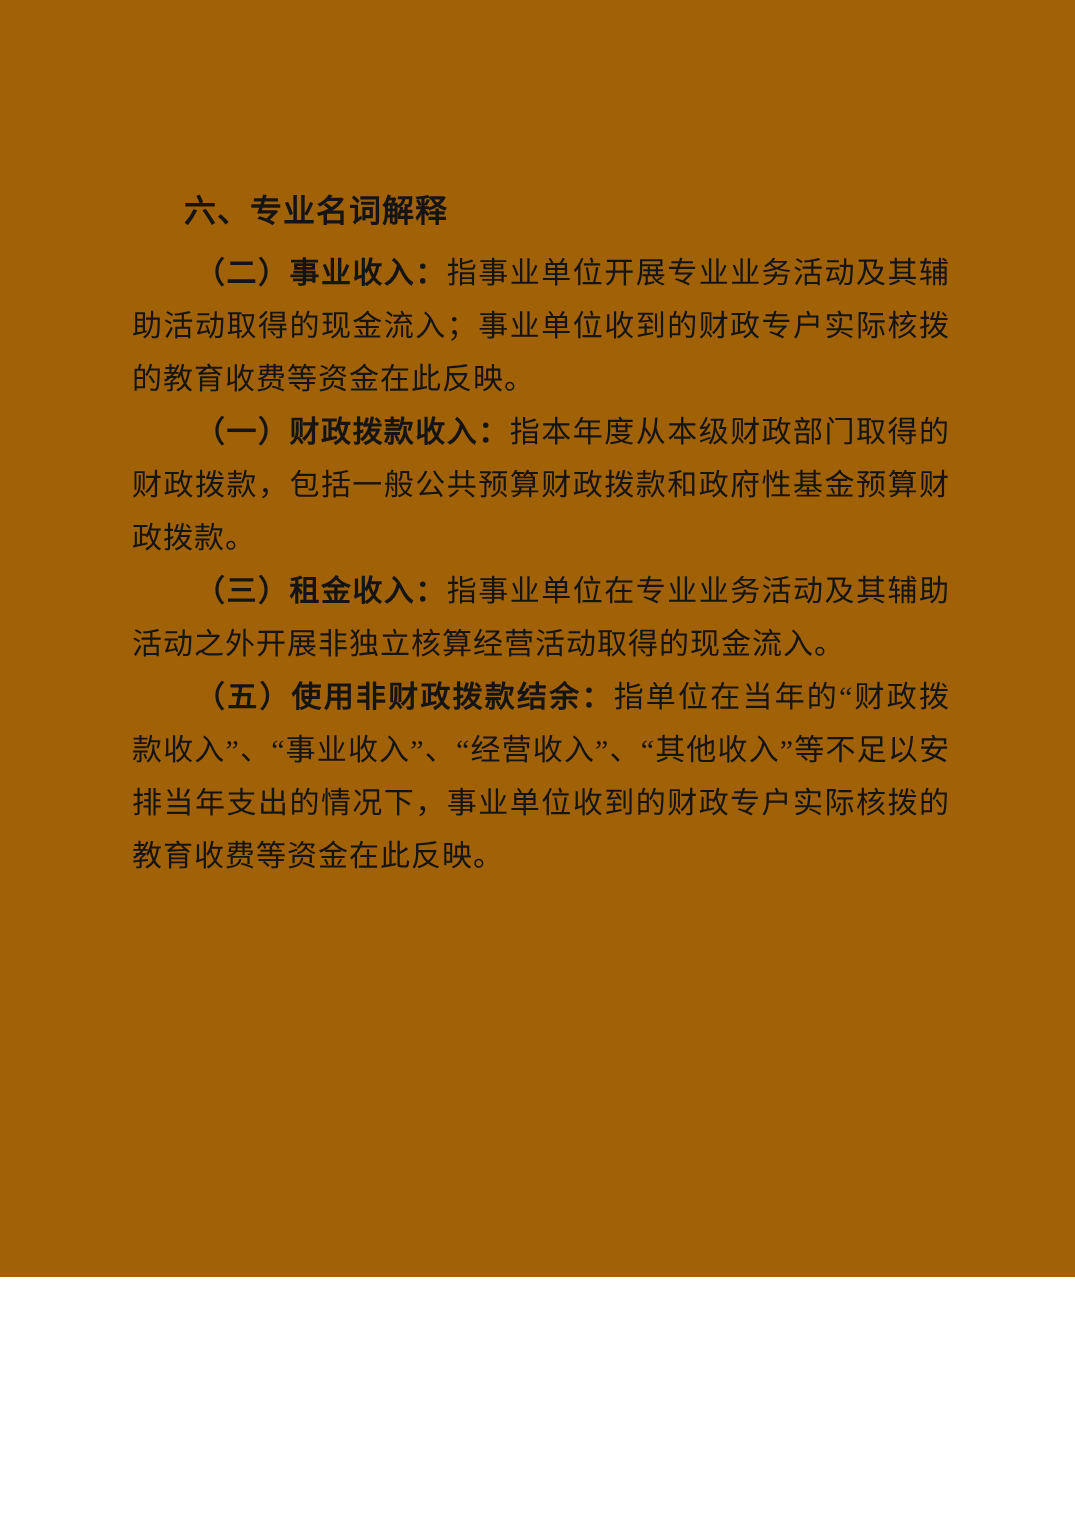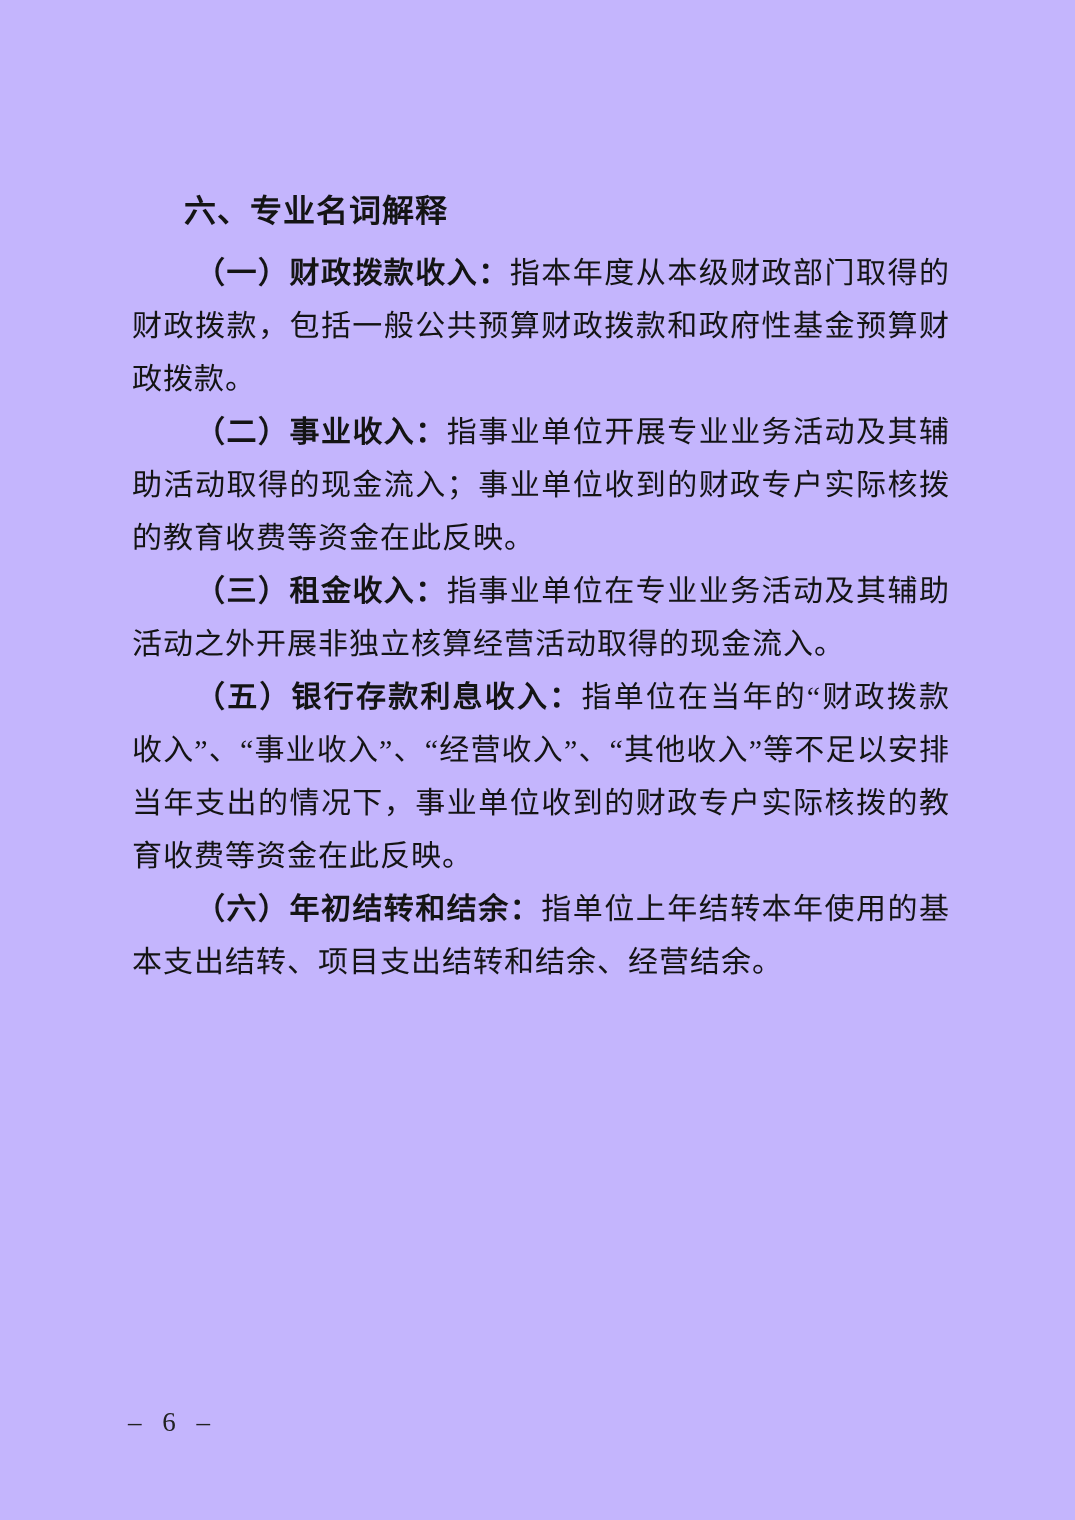--- a/index.html
+++ b/index.html
@@ -3,22 +3,22 @@
 <meta charset="utf-8">
 <style>
   html, body {
     margin: 0;
     padding: 0;
     background: #ffffff;
   }
   .page {
     position: relative;
     width: 1075px;
-    height: 1520px;
-    background: #c4b5fd;
+    height: 1277px;
+    background: #a16207;
     color: #141414;
     overflow: hidden;
   }
   .content {
     position: absolute;
     left: 132px;
     top: 191px;
     width: 818px;
   }
   .heading {
@@ -54,26 +54,25 @@
     color: #222222;
   }
 </style>
 </head>
 <body>
 
 <div class="page">
   <div class="content">
     <h1 class="heading">六、专业名词解释</h1>
 
+    <p class="para"><span class="term">（二）事业收入：</span><span>指事业单位开展专业业务活动及其辅助活动取得的现金流入；事业单位收到的财政专户实际核拨的教育收费等资金在此反映。</span></p>
+
     <p class="para"><span class="term">（一）财政拨款收入：</span><span>指本年度从本级财政部门取得的财政拨款，包括一般公共预算财政拨款和政府性基金预算财政拨款。</span></p>
-
-    <p class="para"><span class="term">（二）事业收入：</span><span>指事业单位开展专业业务活动及其辅助活动取得的现金流入；事业单位收到的财政专户实际核拨的教育收费等资金在此反映。</span></p>
 
     <p class="para"><span class="term">（三）租金收入：</span><span>指事业单位在专业业务活动及其辅助活动之外开展非独立核算经营活动取得的现金流入。</span></p>
 
 
-    <p class="para"><span class="term">（五）银行存款利息收入：</span><span>指单位在当年的“财政拨款收入”、“事业收入”、“经营收入”、“其他收入”等不足以安排当年支出的情况下，事业单位收到的财政专户实际核拨的教育收费等资金在此反映。</span></p>
+    <p class="para"><span class="term">（五）使用非财政拨款结余：</span><span>指单位在当年的“财政拨款收入”、“事业收入”、“经营收入”、“其他收入”等不足以安排当年支出的情况下，事业单位收到的财政专户实际核拨的教育收费等资金在此反映。</span></p>
 
-    <p class="para"><span class="term">（六）年初结转和结余：</span><span>指单位上年结转本年使用的基本支出结转、项目支出结转和结余、经营结余。</span></p>
   </div>
 
   <div class="page-number">– 6 –</div>
 </div>
 
 </body></html>

